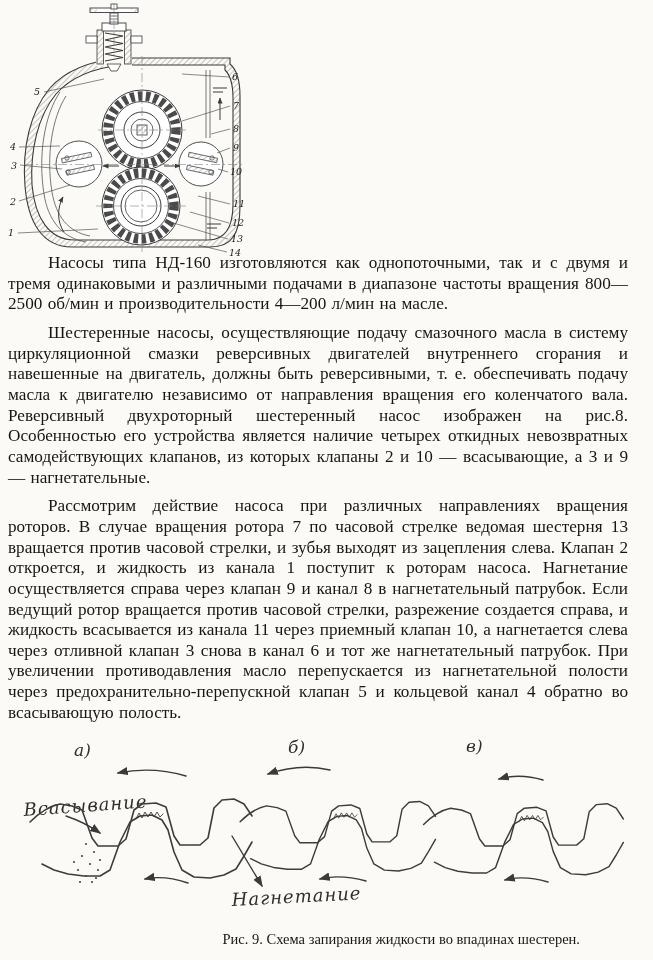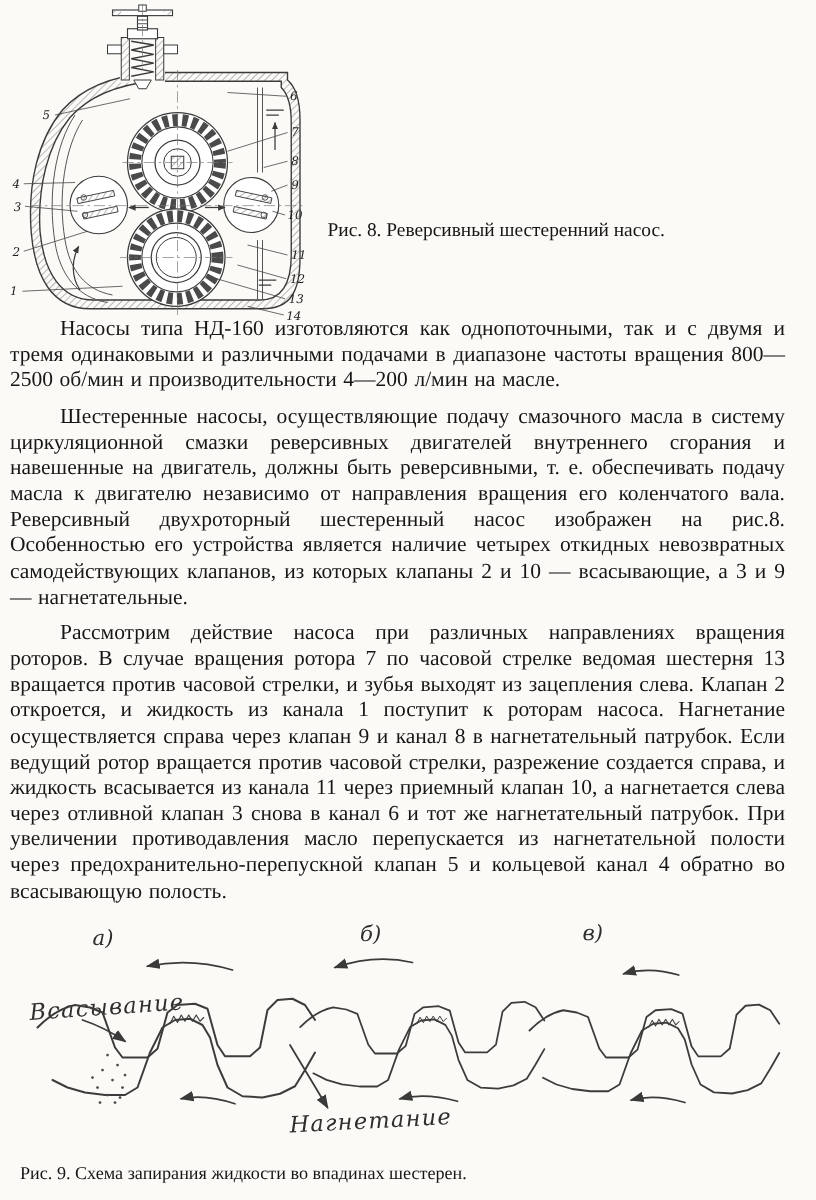--- a/index.html
+++ b/index.html
@@ -3,21 +3,21 @@
 <meta charset="utf-8">
 <style>
   html,body{margin:0;padding:0;background:#e8e8e8;}
   .page{position:relative;width:653px;height:960px;background:#fbfaf6;overflow:hidden;
         font-family:"Liberation Serif",serif;color:#161616;}
   .bodytext{position:absolute;left:8px;top:253px;width:620px;
         font-size:17.2px;line-height:20.65px;text-align:justify;}
   .bodytext p{margin:0;text-indent:40px;word-spacing:1px;}
   .bodytext p + p{margin-top:8px;}
   .cap8{position:absolute;left:262px;top:176px;font-size:15.5px;white-space:nowrap;}
-  .cap9{position:absolute;left:16px;top:931px;width:580px;text-align:left;font-size:14.5px;}
+  .cap9{position:absolute;left:0;top:931px;width:580px;text-align:right;font-size:14.5px;}
   svg{position:absolute;}
   .ln{stroke:#3a3a3a;fill:none;}
   .thin{stroke:#555;stroke-width:0.8;fill:none;}
   .ldr{stroke:#4a4a4a;stroke-width:0.65;fill:none;}
   .co{font-family:"DejaVu Serif",serif;font-style:italic;font-size:9.5px;fill:#222;}
   .cl{stroke:#777;stroke-width:0.55;fill:none;stroke-dasharray:9 3 2 3;}
   .fl{font-family:"DejaVu Serif",serif;font-style:italic;font-size:17px;fill:#2e2e2e;}
   .hw{font-family:"DejaVu Serif",serif;font-style:italic;font-size:18px;fill:#2e2e2e;letter-spacing:1px;}
   .gm path{stroke:#3c3c3c;stroke-width:1.6;fill:none;stroke-linejoin:round;stroke-linecap:round;}
   .gm .zz{stroke-width:0.9;}
@@ -153,21 +153,20 @@
     <text class="co" x="229" y="109">7</text>
     <text class="co" x="229" y="132">8</text>
     <text class="co" x="229" y="151">9</text>
     <text class="co" x="226" y="175">10</text>
     <text class="co" x="229" y="207">11</text>
     <text class="co" x="228" y="226">12</text>
     <text class="co" x="227" y="242">13</text>
     <text class="co" x="225" y="256">14</text>
   </svg>
 
-  <div class="cap8">Рис. 8. Реверсивный шестеренний насос.</div>
 
   <div class="bodytext">
     <p>Насосы типа НД-160 изготовляются как однопоточными, так и с двумя и тремя одинаковыми и различными подачами в диапазоне частоты вращения 800—2500 об/мин и производительности 4—200 л/мин на масле.</p>
     <p>Шестеренные насосы, осуществляющие подачу смазочного масла в систему циркуляционной смазки реверсивных двигателей внутреннего сгорания и навешенные на двигатель, должны быть реверсивными, т. е. обеспечивать подачу масла к двигателю независимо от направления вращения его коленчатого вала. Реверсивный двухроторный шестеренный насос изображен на рис.8. Особенностью его устройства является наличие четырех откидных невозвратных самодействующих клапанов, из которых клапаны 2 и 10 — всасывающие, а 3 и 9 — нагнетательные.</p>
     <p>Рассмотрим действие насоса при различных направлениях вращения роторов. В случае вращения ротора 7 по часовой стрелке ведомая шестерня 13 вращается против часовой стрелки, и зубья выходят из зацепления слева. Клапан 2 откроется, и жидкость из канала 1 поступит к роторам насоса. Нагнетание осуществляется справа через клапан 9 и канал 8 в нагнетательный патрубок. Если ведущий ротор вращается против часовой стрелки, разрежение создается справа, и жидкость всасывается из канала 11 через приемный клапан 10, а нагнетается слева через отливной клапан 3 снова в канал 6 и тот же нагнетательный патрубок. При увеличении противодавления масло перепускается из нагнетательной полости через предохранительно-перепускной клапан 5 и кольцевой канал 4 обратно во всасывающую полость.</p>
   </div>
 
   <svg width="653" height="192" viewBox="0 0 653 192" style="left:0;top:736px;">
     <defs>
       <marker id="ah9" markerWidth="9" markerHeight="7" refX="7" refY="3" orient="auto">

